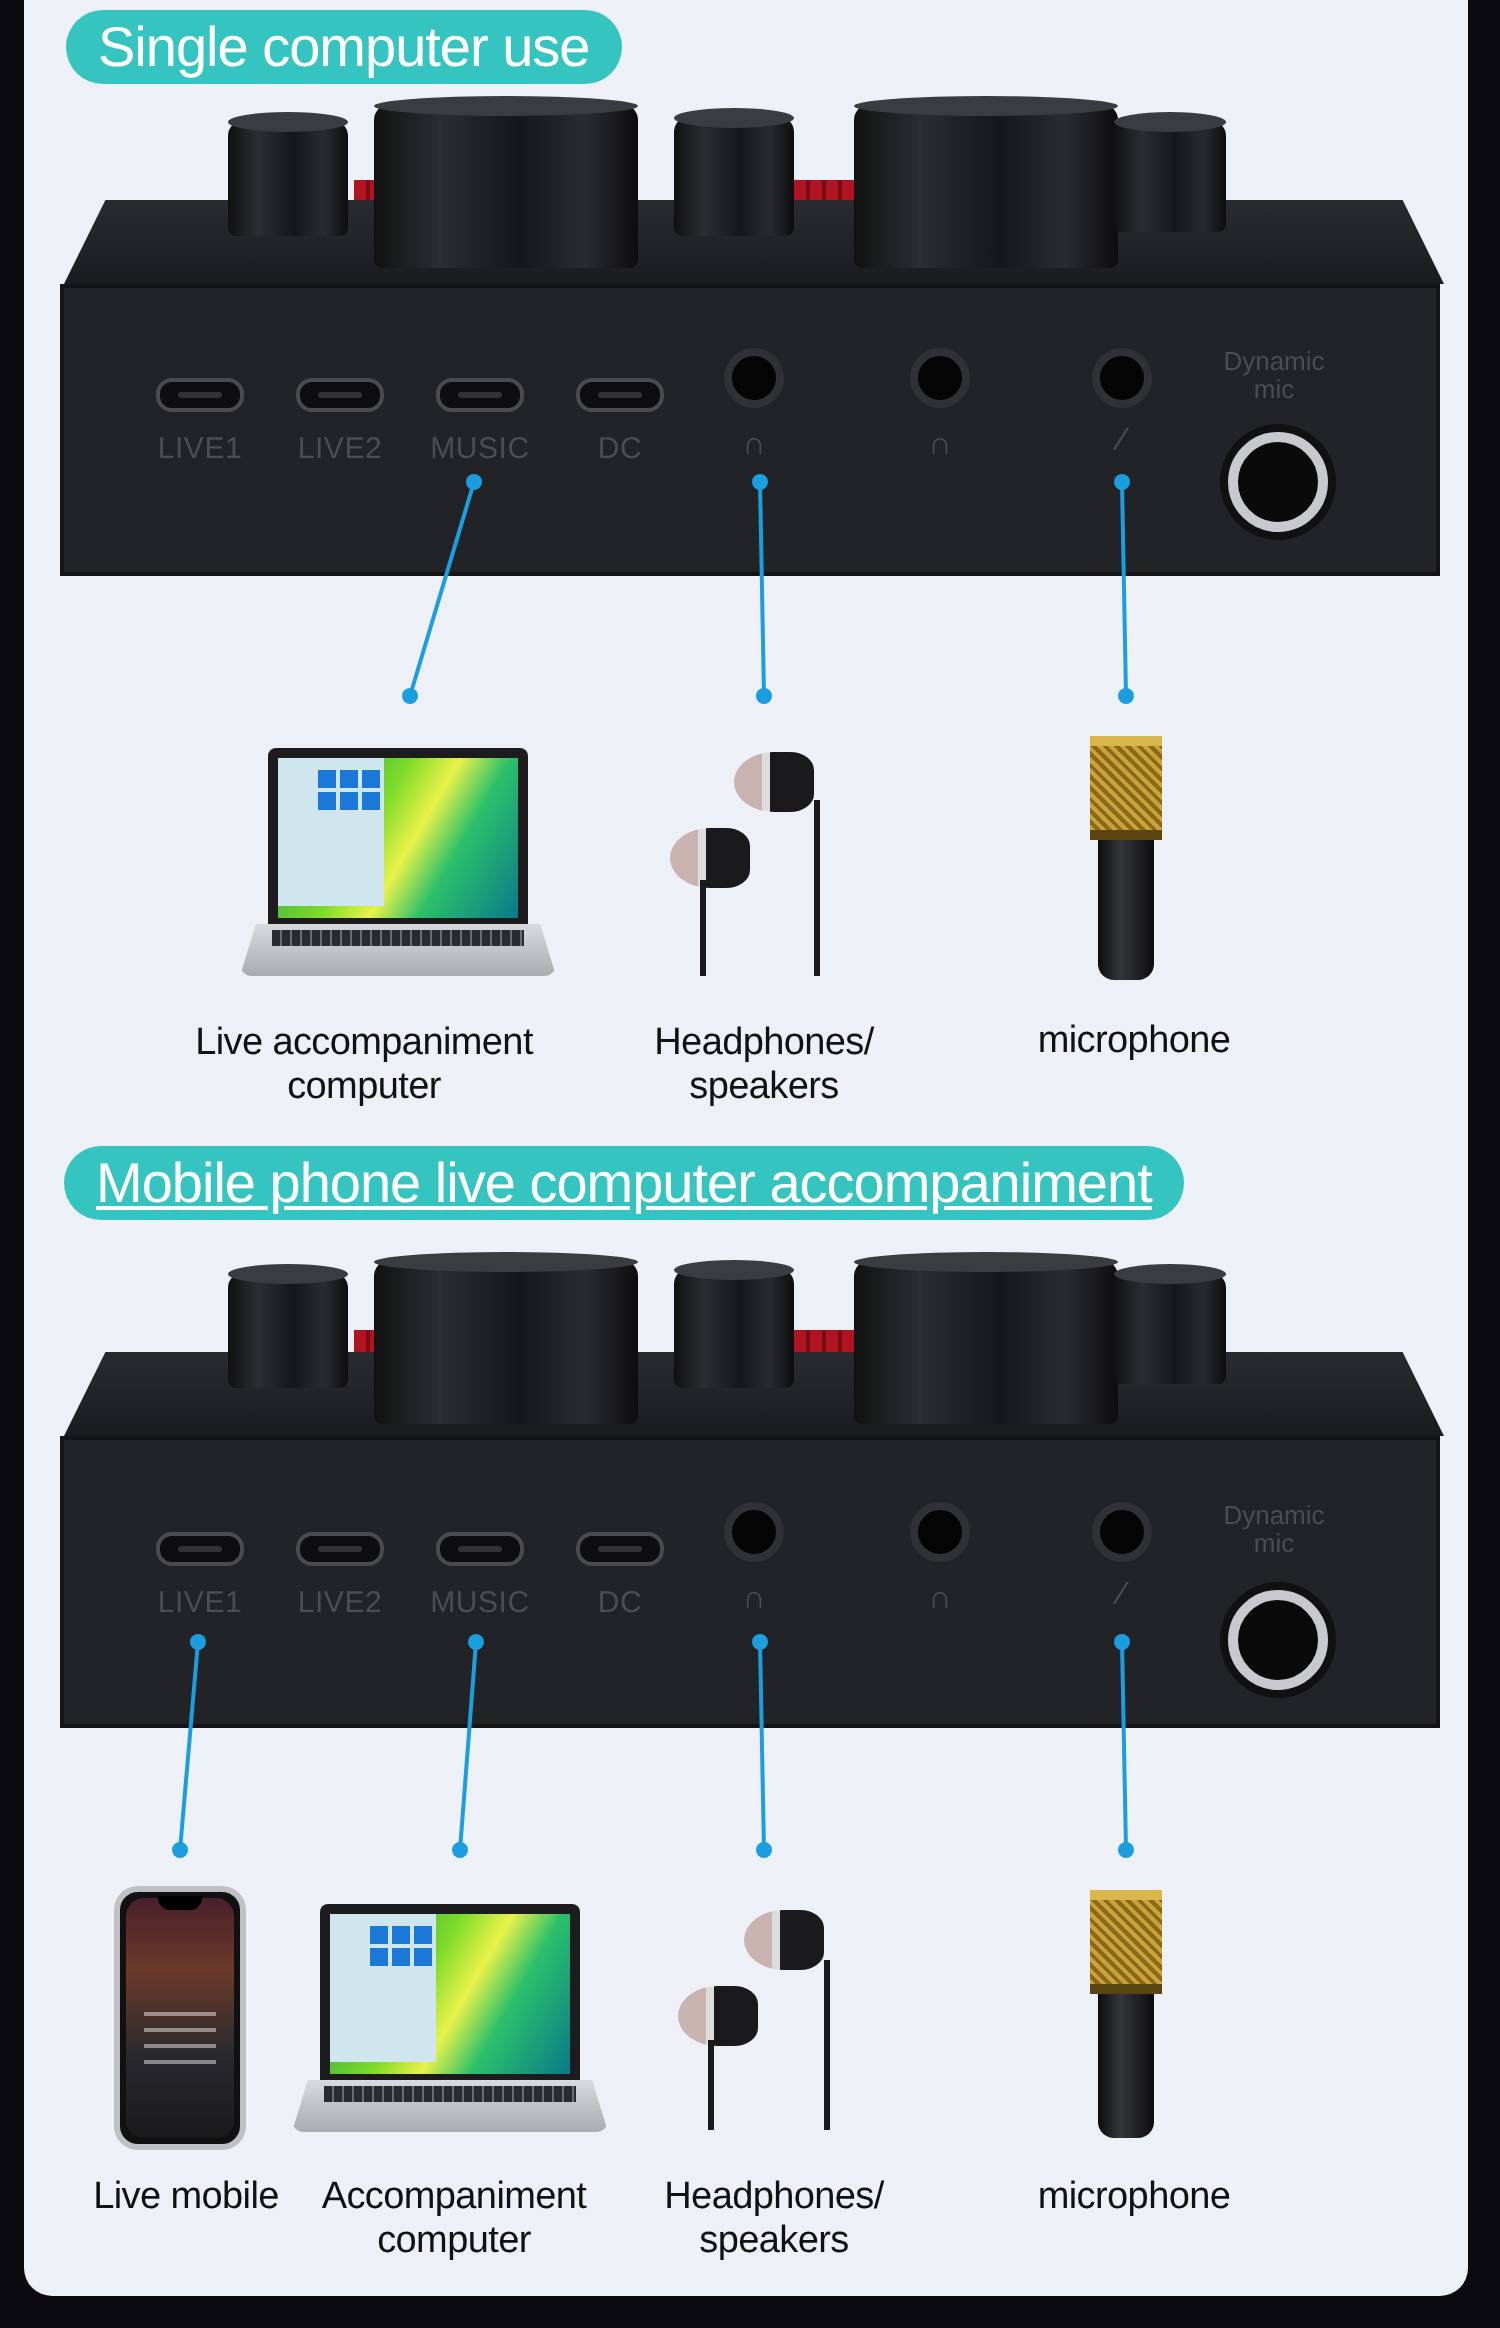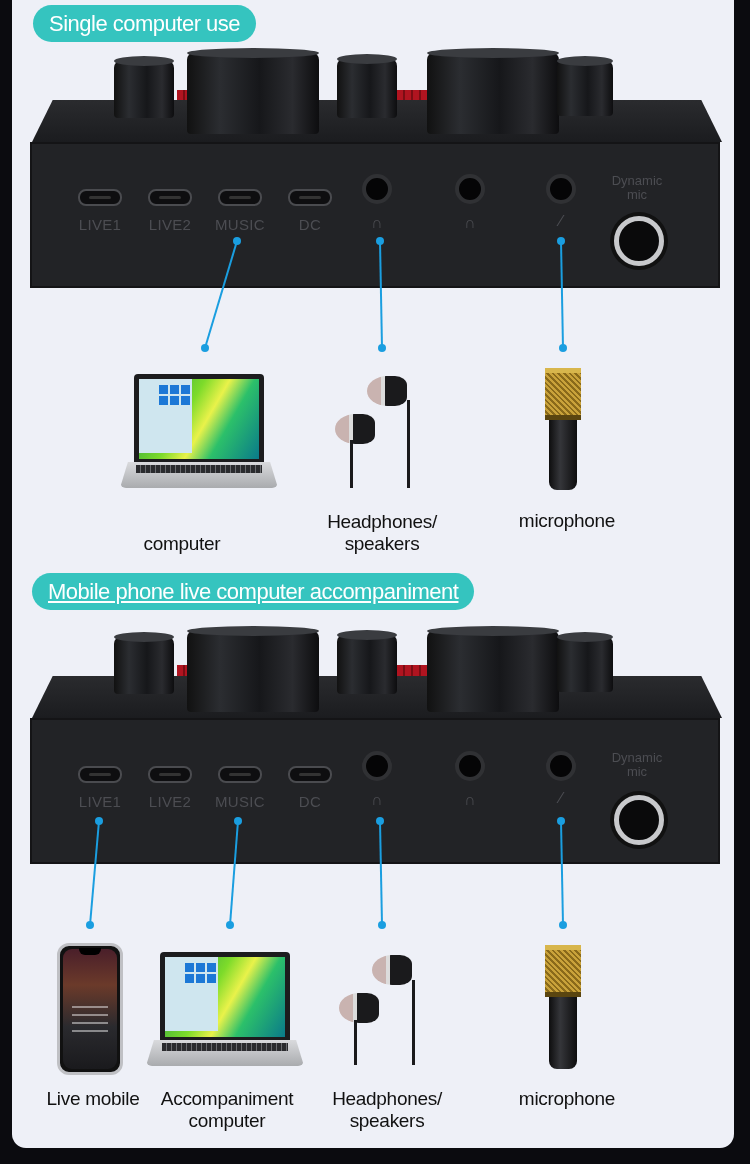--- a/index.html
+++ b/index.html
@@ -1,18 +1,18 @@
 <!DOCTYPE html>
 <html><head>
 <meta charset="utf-8">
 <style>
   html,body{margin:0;padding:0;}
   body{width:750px;height:1164px;background:#0b0b0f;position:relative;overflow:hidden;font-family:"Liberation Sans","DejaVu Sans",sans-serif;}
   .panel{position:absolute;left:12px;top:0;width:722px;height:1148px;background:#eef0f7;border-radius:0 0 14px 14px;overflow:hidden;}
-  .pill{position:absolute;background:#35c4bf;color:#fff;font-size:22px;letter-spacing:-0.5px;border-radius:20px;padding:0 16px;height:37px;line-height:37px;white-space:nowrap;}
+  .pill{position:absolute;background:#35c4bf;color:#fff;font-size:28px;letter-spacing:-0.5px;border-radius:20px;padding:0 16px;height:37px;line-height:37px;white-space:nowrap;}
   .device{position:absolute;}
   .knob{position:absolute;background:linear-gradient(90deg,#111 0%,#2b2d31 25%,#16171a 55%,#2a2b2f 80%,#0d0d0f 100%);border-radius:8px 8px 4px 4px;}
   .knob::before{content:"";position:absolute;left:0;right:0;top:-4px;height:10px;border-radius:50%;background:#3a3c40;}
   .redfin{position:absolute;background:repeating-linear-gradient(90deg,#b01420 0 6px,#7a0d14 6px 8px);}
   .top{position:absolute;background:linear-gradient(180deg,#2a2b2e,#1b1c1f);clip-path:polygon(3% 0,97% 0,100% 100%,0 100%);}
   .front{position:absolute;background:#222326;border:2px solid #141416;box-sizing:border-box;}
   .usb{position:absolute;width:44px;height:17px;border-radius:8px;background:#0e0e10;border:2px solid #4a4b4f;box-sizing:border-box;}
   .usb::after{content:"";position:absolute;left:9px;right:9px;top:5px;height:3px;background:#333;border-radius:2px;}
   .jack{position:absolute;width:30px;height:30px;border-radius:50%;background:#050506;border:4px solid #303134;box-sizing:border-box;}
   .xlr{position:absolute;width:50px;height:50px;border-radius:50%;background:#0a0a0b;border:5px solid #c8c9cc;box-shadow:0 0 0 4px #111;box-sizing:border-box;}
@@ -109,21 +109,21 @@
     <div class="cable" style="left:395px;top:400px;height:88px;"></div>
     <div class="earbud" style="left:323px;top:414px;"></div>
     <div class="cable" style="left:338px;top:440px;height:48px;"></div>
   </div>
 
   <div>
     <div class="mic-head" style="left:533px;top:368px;width:36px;height:42px;"></div>
     <div class="mic-body" style="left:537px;top:420px;width:28px;height:70px;"></div>
   </div>
 
-  <div class="cap" style="left:80px;top:511px;width:180px;"><br><span>computer</span></div>
+  <div class="cap" style="left:80px;top:511px;width:180px;"><span>Live accompaniment</span><br><span>computer</span></div>
   <div class="cap" style="left:300px;top:511px;width:140px;"><span>Headphones/</span><br><span>speakers</span></div>
   <div class="cap" style="left:485px;top:510px;width:140px;">microphone</div>
 
   <div class="pill" style="left:20px;top:573px;text-decoration:underline;">Mobile phone live computer accompaniment</div>
 
   <div class="device" style="left:0;top:0;">
     <div class="redfin" style="left:165px;top:665px;width:40px;height:30px;"></div>
     <div class="redfin" style="left:345px;top:665px;width:90px;height:30px;"></div>
     <div class="redfin" style="left:518px;top:668px;width:50px;height:25px;"></div>
     <div class="top" style="left:20px;top:676px;width:690px;height:42px;"></div>

